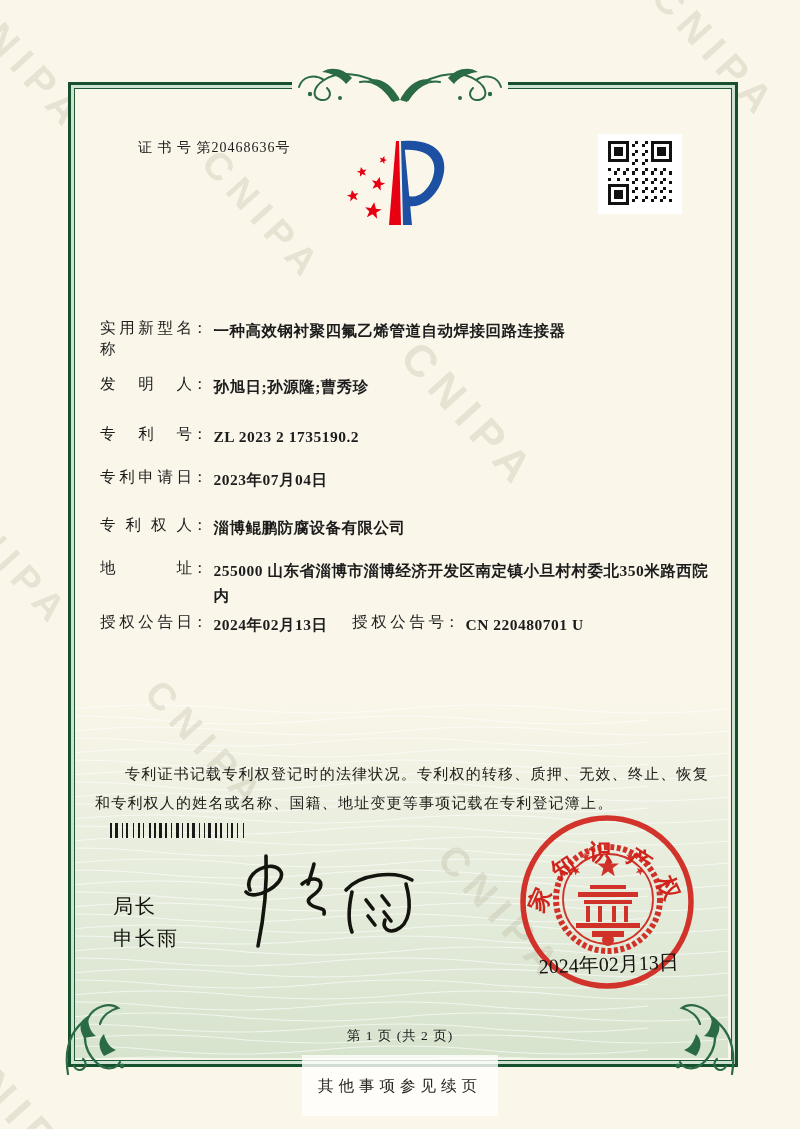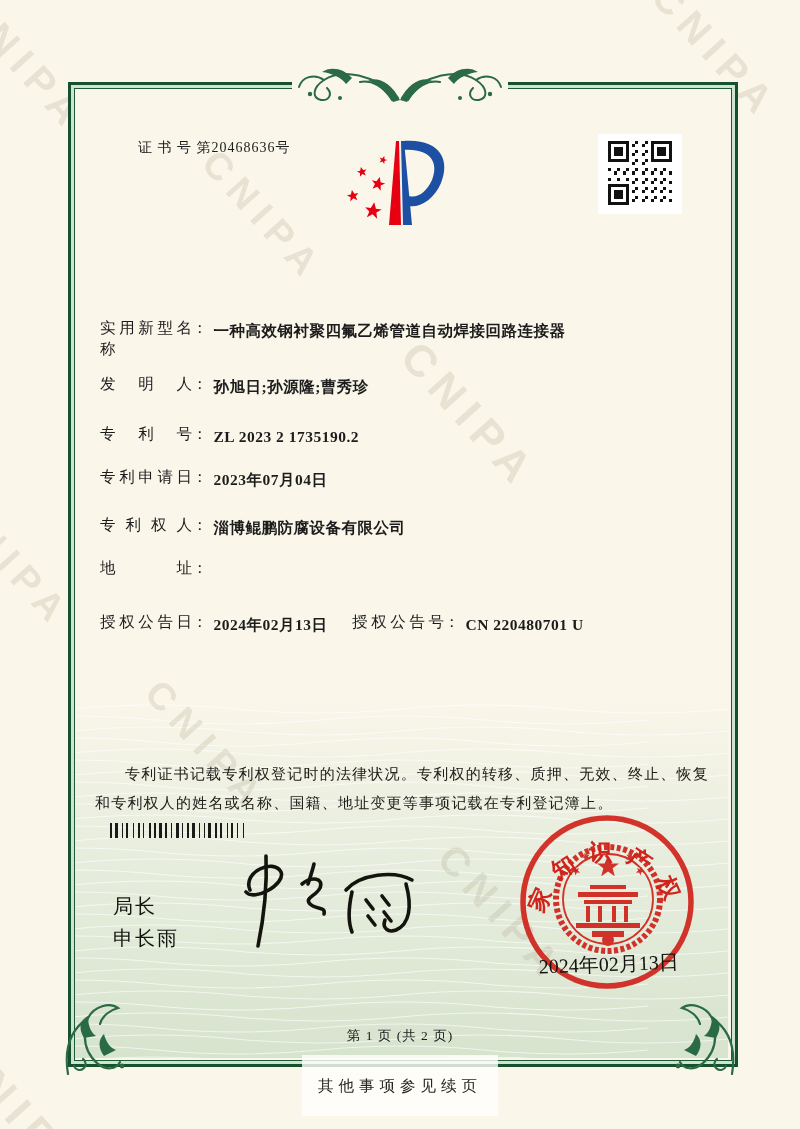--- a/index.html
+++ b/index.html
@@ -276,20 +276,21 @@
       <span class="fvalue">2023年07月04日</span>
   </div>
   <div class="frow" style="left:100px;top:515px">
     <span class="flabel">专利权人</span>
       <span class="fcolon">：</span>
       <span class="fvalue">淄博鲲鹏防腐设备有限公司</span>
   </div>
   <div class="frow" style="left:100px;top:558px">
     <span class="flabel">地址</span>
       <span class="fcolon">：</span>
+      <span class="fvalue">255000 山东省淄博市淄博经济开发区南定镇小旦村村委北350米路西院内</span>
   </div>
   <div class="frow" style="left:100px;top:612px">
     <span class="flabel">授权公告日</span>
       <span class="fcolon">：</span>
       <span class="fvalue">2024年02月13日</span>
   </div>
   <div class="frow" style="left:352px;top:612px">
     <span class="flabel">授权公告号</span>
       <span class="fcolon">：</span>
       <span class="fvalue">CN 220480701 U</span>

